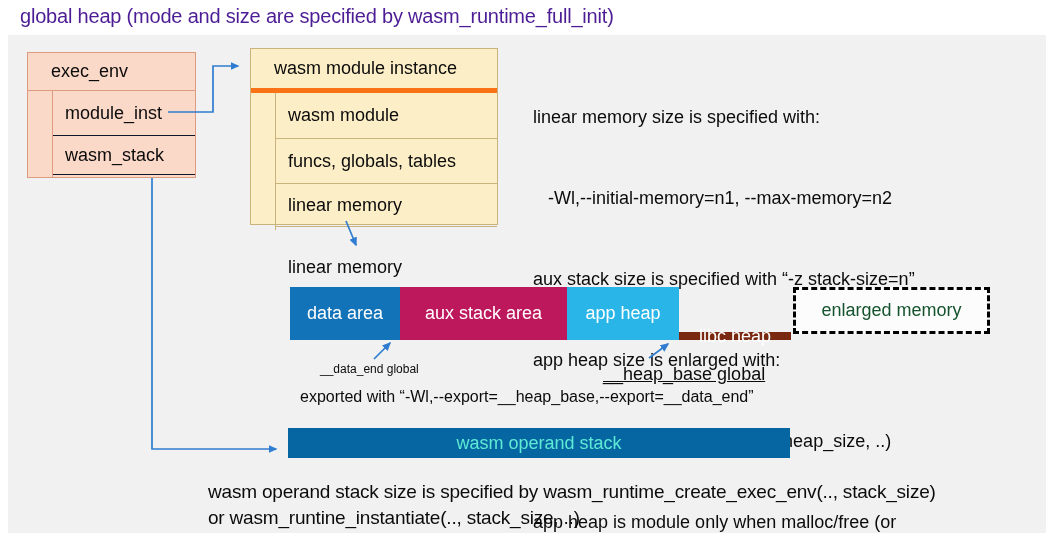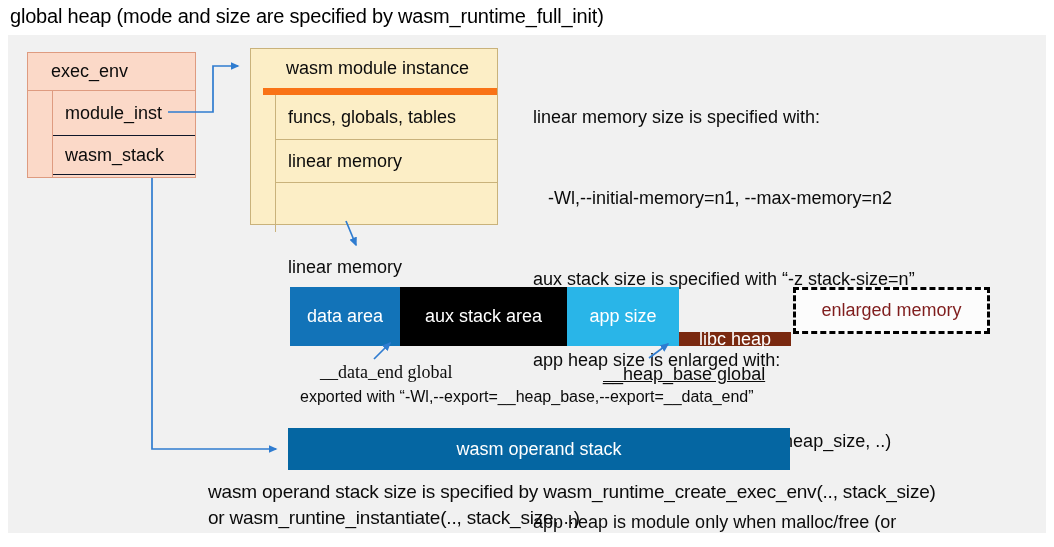--- a/index.html
+++ b/index.html
@@ -1,60 +1,60 @@
 <!DOCTYPE html>
 <html><head>
 <meta charset="utf-8">
 <style>
   html,body{margin:0;padding:0;background:#fff;}
   .stage{position:relative;width:1054px;height:547px;background:#ffffff;
          font-family:"Liberation Sans",sans-serif;color:#0b0b0b;overflow:hidden;}
-  .title{position:absolute;left:10px;top:5px;font-size:20px;letter-spacing:-0.2px;color:#000000;}
+  .title{position:absolute;left:20px;top:5px;font-size:20px;letter-spacing:-0.2px;color:#4c1d95;}
   .panel{position:absolute;left:8px;top:35px;width:1038px;height:498px;background:#F1F1F1;}
 
   
   .structbox{position:absolute;box-sizing:border-box;}
   .exec{left:27px;top:52px;width:169px;height:126px;background:#FBD9C8;border:1px solid #DE9B80;}
   .mod{left:250px;top:48px;width:248px;height:177px;background:#FCEEC6;border:1px solid #C9B27B;}
   .structbox .hdr{display:flex;align-items:center;padding-left:23px;font-size:18px;}
   .exec .hdr{height:37px;border-bottom:1px solid #DE9B80;}
-  .mod .hdr{height:39px;border-bottom:7px solid #f97316;margin-left:12px;}
+  .mod .hdr{height:39px;border-bottom:5px solid #f97316;}
   .structbox .body{display:flex;height:calc(100% - 38px);}
   .exec .gutter{width:24px;border-right:1px solid #DE9B80;}
   .mod .gutter{width:24px;border-right:1px solid #C9B27B;}
   .structbox .rows{flex:1;display:flex;flex-direction:column;}
   .structbox .row{display:flex;align-items:center;padding-left:12px;font-size:18px;}
   .exec .row{border-bottom:1px solid #0f172a;}
   .mod .row{border-bottom:1px solid #C9B27B;}
   .exec .row.r0{height:44px;}
   .exec .row.r1{height:38px;}
   .mod .row.r0{height:45px;}
   .mod .row.r1{height:44px;}
   .mod .row.r2{height:42px;}
 
   .notes{position:absolute;left:533px;top:50px;font-size:18px;line-height:27px;white-space:pre;color:#0b0b0b;}
 
   .lm-label{position:absolute;left:288px;top:257px;font-size:18px;}
 
-  .bar{position:absolute;left:290px;top:287px;height:59px;display:flex;}
+  .bar{position:absolute;left:290px;top:287px;height:53px;display:flex;}
   .seg{display:flex;align-items:center;justify-content:center;color:#ffffff;font-size:18px;}
   .seg.s0{width:110px;}
   .seg.s1{width:167px;}
   .seg.s2{width:112px;}
   .seg.s3{width:112px;}
   .enlarged{position:absolute;left:793px;top:287px;width:197px;height:47px;box-sizing:border-box;
             border:3px dashed #000;display:flex;align-items:center;justify-content:center;
-            color:#7f1d1d;font-size:18px;}
+            color:#14532d;font-size:18px;}
 
-  .ann-dataend{position:absolute;left:320px;top:362px;font-size:18px;font-family:Liberation Serif, serif;}
+  .ann-dataend{position:absolute;left:320px;top:362px;font-size:12px;}
   .ann-heapbase{position:absolute;left:603px;top:364px;font-size:18px;text-decoration:underline;}
   .ann-exported{position:absolute;left:300px;top:388px;font-size:16px;}
 
-  .operand{position:absolute;left:288px;top:428px;width:502px;height:42px;
-           display:flex;align-items:center;justify-content:center;color:#ffffff;font-size:18px;}
+  .operand{position:absolute;left:288px;top:428px;width:502px;height:30px;
+           display:flex;align-items:center;justify-content:center;color:#5eead4;font-size:18px;}
 
   .footer{position:absolute;left:188px;top:479px;font-size:19px;line-height:26px;letter-spacing:-0.2px;margin-left:20px;}
 
   .overlay{position:absolute;left:0;top:0;width:1054px;height:547px;pointer-events:none;}
 </style>
 </head>
 <body>
 
 <div class="stage">
 
@@ -71,42 +71,43 @@
         <div class="row r1">wasm_stack</div>
       </div>
     </div>
   </div>
 
   <div class="structbox mod">
     <div class="hdr">wasm module instance</div>
     <div class="body">
       <div class="gutter"></div>
       <div class="rows">
+        <div class="row r0">wasm module</div>
         <div class="row r1">funcs, globals, tables</div>
         <div class="row r2">linear memory</div>
       </div>
     </div>
   </div>
 
   <div class="notes">
     <div>linear memory size is specified with:</div>
     <div>   -Wl,--initial-memory=n1, --max-memory=n2</div>
     <div>aux stack size is specified with “-z stack-size=n”</div>
     <div>app heap size is enlarged with:</div>
     <div>   wasm_runtime_instantiate(.., heap_size, ..)</div>
     <div>app heap is module only when malloc/free (or</div>
     
   </div>
 
   <div class="lm-label">linear memory</div>
 
   <div class="bar">
     <div class="seg s0" style="background: rgb(18, 115, 184);">data area</div>
-    <div class="seg s1" style="background: #000000;">aux stack area</div>
-    <div class="seg s2" style="background: rgb(41, 181, 232);">app size</div>
+    <div class="seg s1" style="background: #be185d;">aux stack area</div>
+    <div class="seg s2" style="background: rgb(41, 181, 232);">app heap</div>
     <div class="seg s3" style="background: rgb(122, 41, 16); margin-top: 45px;">libc heap</div>
   </div>
   <div class="enlarged" style="background: rgb(252, 252, 252);">enlarged memory</div>
 
   <div class="ann-dataend">__data_end global</div>
   <div class="ann-heapbase">__heap_base global</div>
   <div class="ann-exported">exported with “-Wl,--export=__heap_base,--export=__data_end”</div>
 
   <div class="operand" style="background: rgb(5, 102, 162);">wasm operand stack</div>
 

